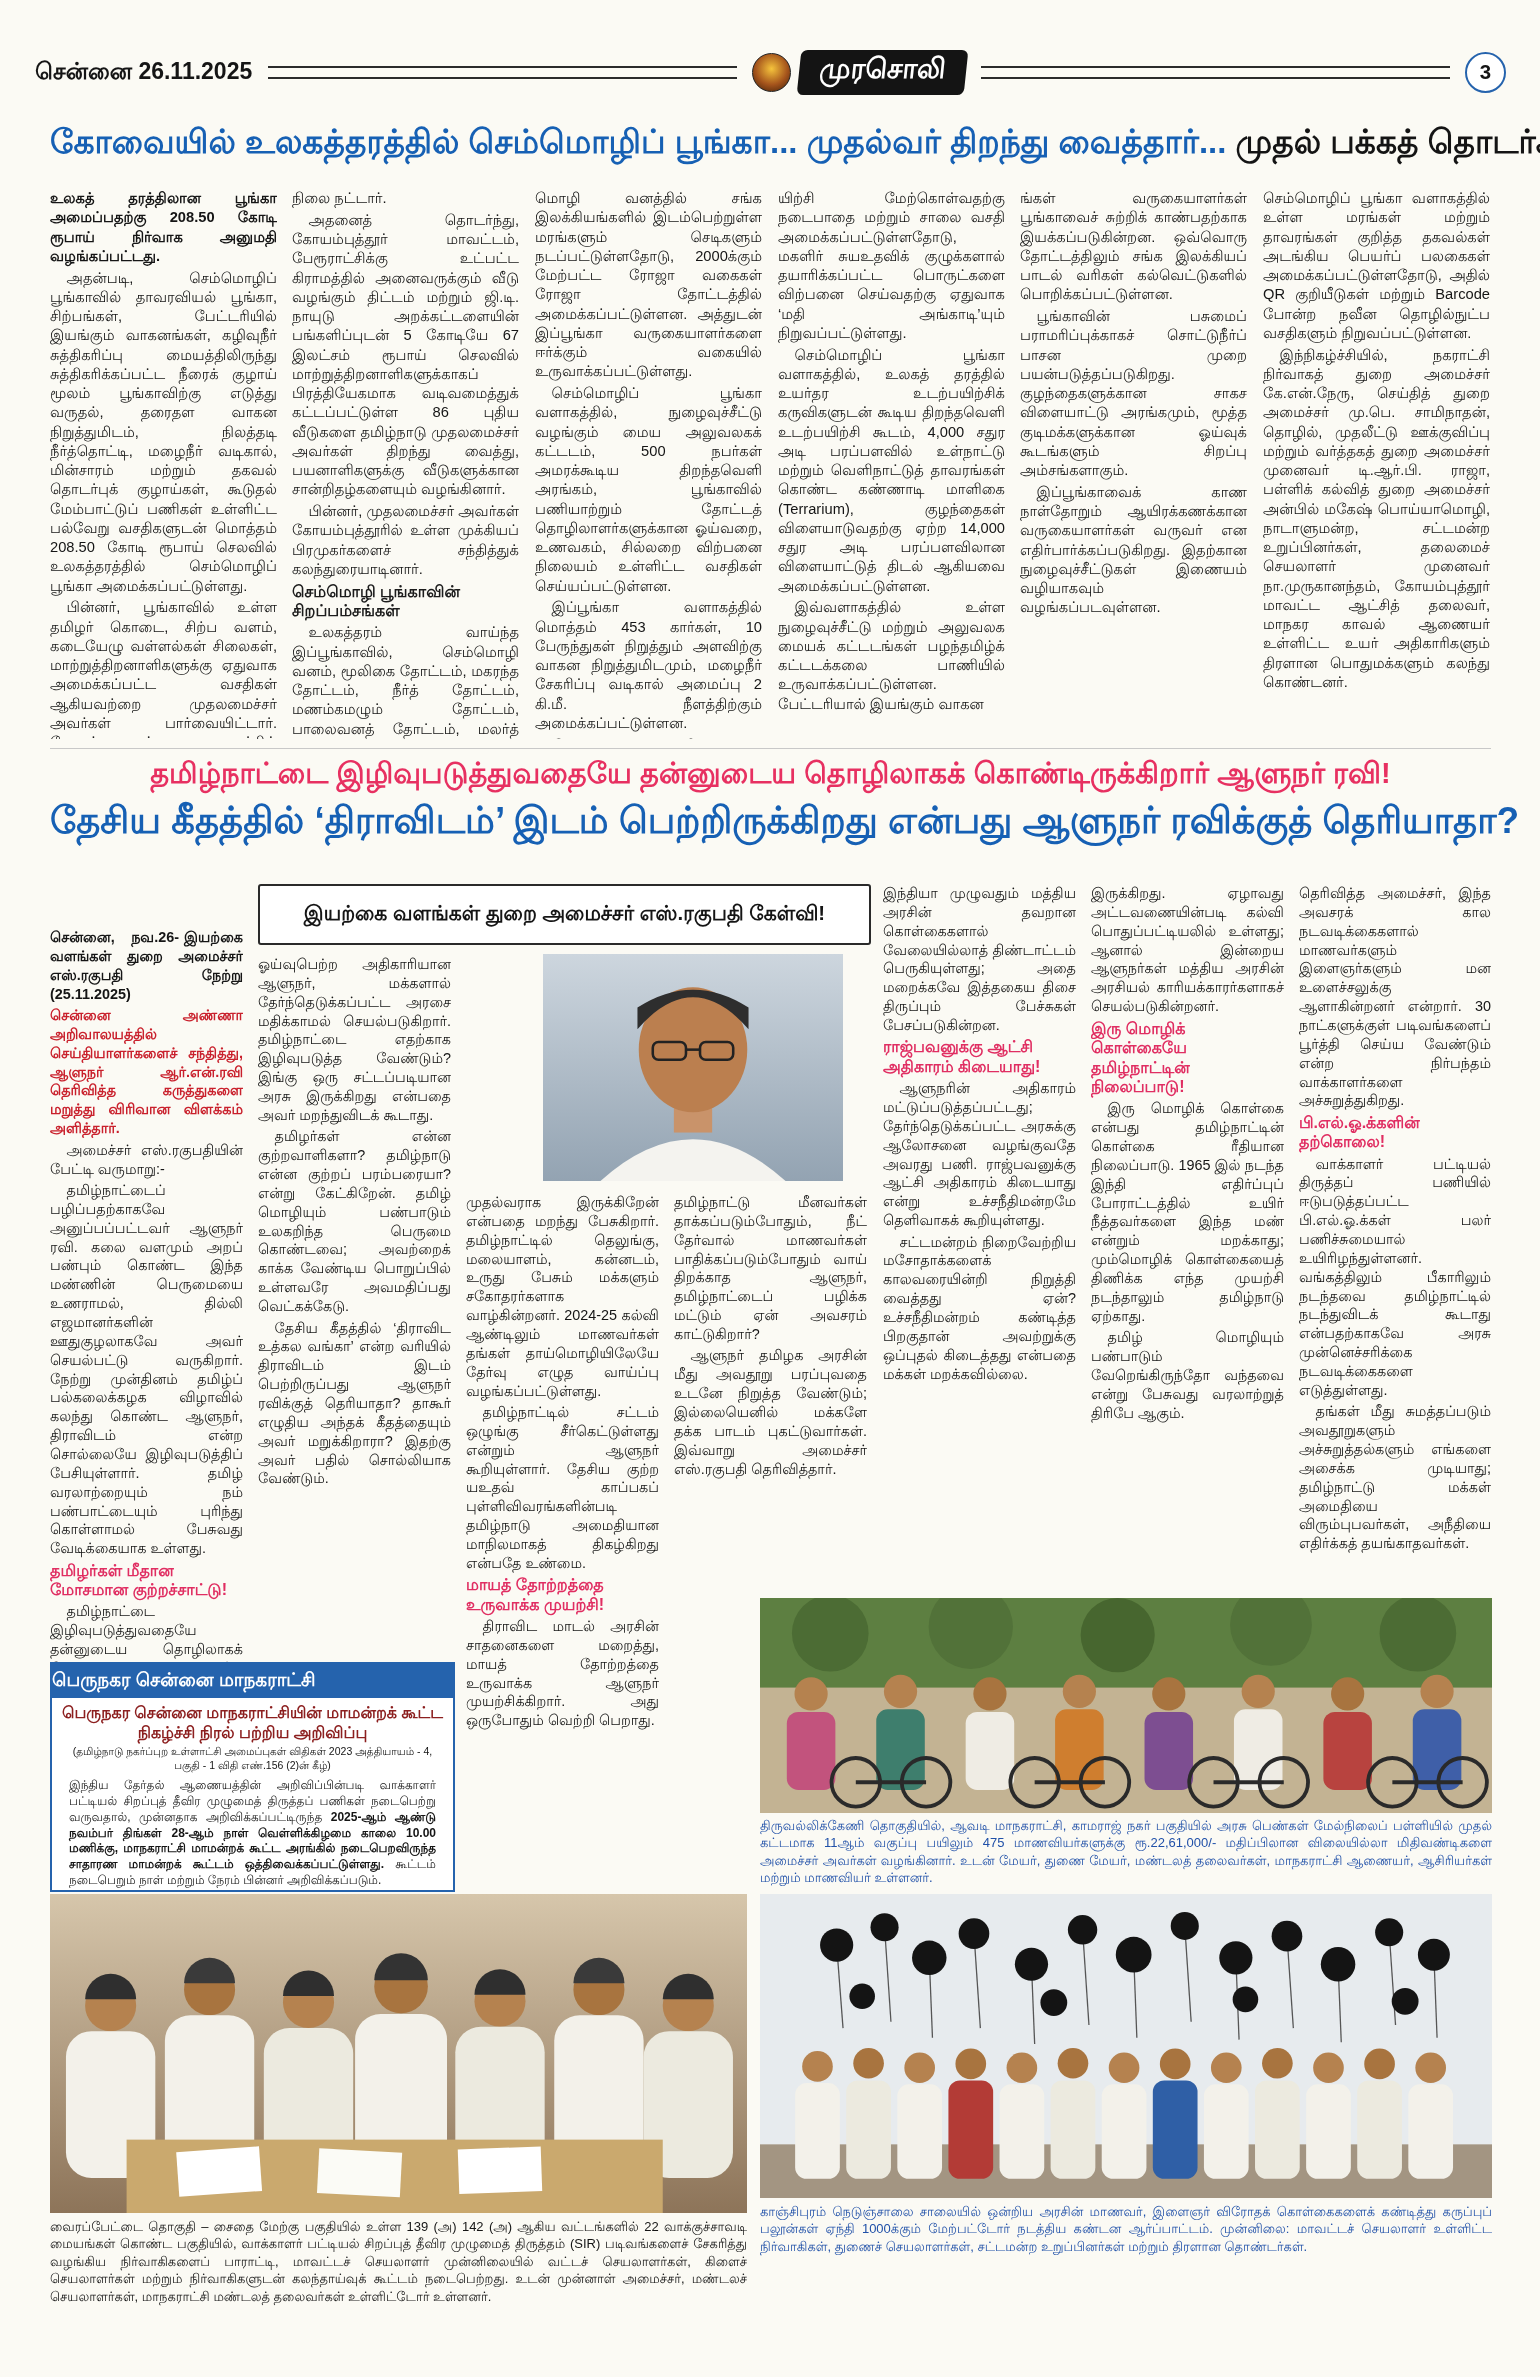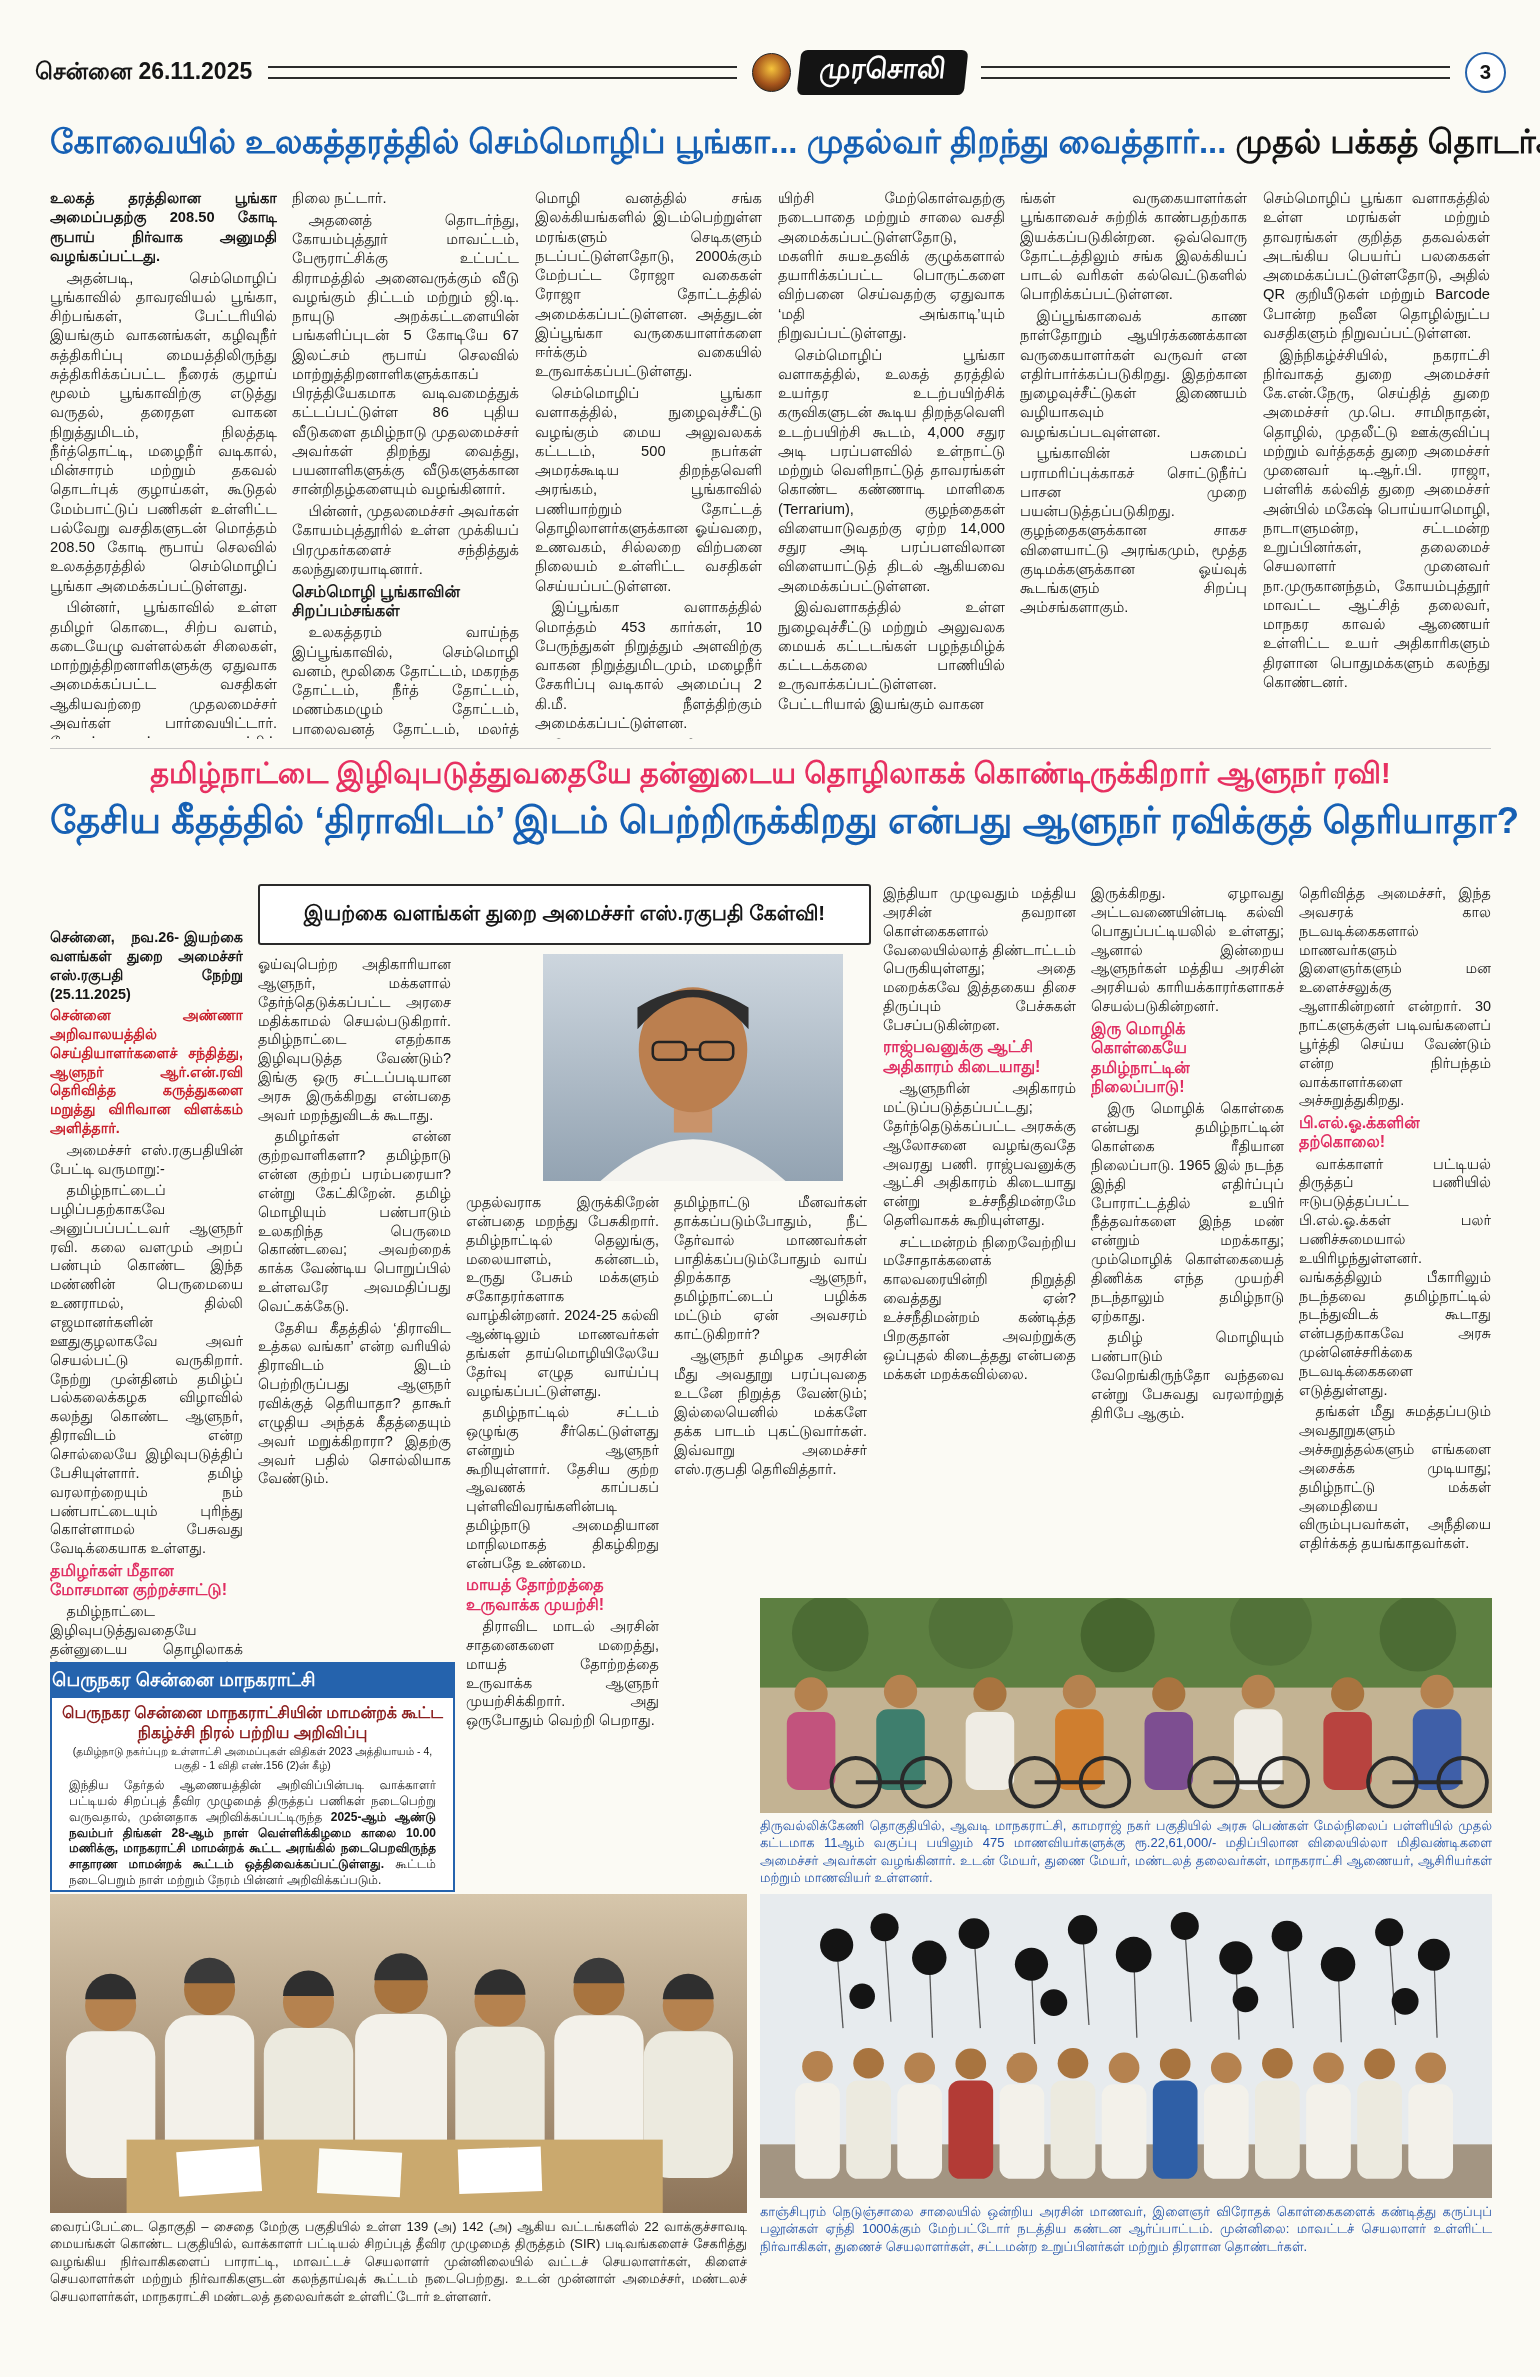--- a/index.html
+++ b/index.html
@@ -100,22 +100,22 @@
     <p>இப்பூங்கா வளாகத்தில் மொத்தம் 453 கார்கள், 10 பேருந்துகள் நிறுத்தும் அளவிற்கு வாகன நிறுத்துமிடமும், மழைநீர் சேகரிப்பு வடிகால் அமைப்பு 2 கி.மீ. நீளத்திற்கும் அமைக்கப்பட்டுள்ளன.</p>
     <p>இப்பூங்கா வளாகத்தில் மக்கள் நடைப</p>
   </div>
   <div class="abs ncol" style="left:778px;top:189px;width:227px;height:550px">
     <p class="ni">யிற்சி மேற்கொள்வதற்கு நடைபாதை மற்றும் சாலை வசதி அமைக்கப்பட்டுள்ளதோடு, மகளிர் சுயஉதவிக் குழுக்களால் தயாரிக்கப்பட்ட பொருட்களை விற்பனை செய்வதற்கு ஏதுவாக ‘மதி அங்காடி’யும் நிறுவப்பட்டுள்ளது.</p>
     <p>செம்மொழிப் பூங்கா வளாகத்தில், உலகத் தரத்தில் உயர்தர உடற்பயிற்சிக் கருவிகளுடன் கூடிய திறந்தவெளி உடற்பயிற்சி கூடம், 4,000 சதுர அடி பரப்பளவில் உள்நாட்டு மற்றும் வெளிநாட்டுத் தாவரங்கள் கொண்ட கண்ணாடி மாளிகை (Terrarium), குழந்தைகள் விளையாடுவதற்கு ஏற்ற 14,000 சதுர அடி பரப்பளவிலான விளையாட்டுத் திடல் ஆகியவை அமைக்கப்பட்டுள்ளன.</p>
     <p>இவ்வளாகத்தில் உள்ள நுழைவுச்சீட்டு மற்றும் அலுவலக மையக் கட்டடங்கள் பழந்தமிழ்க் கட்டடக்கலை பாணியில் உருவாக்கப்பட்டுள்ளன. பேட்டரியால் இயங்கும் வாகன</p>
   </div>
   <div class="abs ncol" style="left:1020px;top:189px;width:227px;height:550px">
     <p class="ni">ங்கள் வருகையாளர்கள் பூங்காவைச் சுற்றிக் காண்பதற்காக இயக்கப்படுகின்றன. ஒவ்வொரு தோட்டத்திலும் சங்க இலக்கியப் பாடல் வரிகள் கல்வெட்டுகளில் பொறிக்கப்பட்டுள்ளன.</p>
+    <p>பூங்காவின் பசுமைப் பராமரிப்புக்காகச் சொட்டுநீர்ப் பாசன முறை பயன்படுத்தப்படுகிறது. குழந்தைகளுக்கான சாகச விளையாட்டு அரங்கமும், மூத்த குடிமக்களுக்கான ஓய்வுக் கூடங்களும் சிறப்பு அம்சங்களாகும்.</p>
     <p>இப்பூங்காவைக் காண நாள்தோறும் ஆயிரக்கணக்கான வருகையாளர்கள் வருவர் என எதிர்பார்க்கப்படுகிறது. இதற்கான நுழைவுச்சீட்டுகள் இணையம் வழியாகவும் வழங்கப்படவுள்ளன.</p>
-    <p>பூங்காவின் பசுமைப் பராமரிப்புக்காகச் சொட்டுநீர்ப் பாசன முறை பயன்படுத்தப்படுகிறது. குழந்தைகளுக்கான சாகச விளையாட்டு அரங்கமும், மூத்த குடிமக்களுக்கான ஓய்வுக் கூடங்களும் சிறப்பு அம்சங்களாகும்.</p>
   </div>
   <div class="abs ncol" style="left:1263px;top:189px;width:227px;height:550px">
     <p class="ni">செம்மொழிப் பூங்கா வளாகத்தில் உள்ள மரங்கள் மற்றும் தாவரங்கள் குறித்த தகவல்கள் அடங்கிய பெயர்ப் பலகைகள் அமைக்கப்பட்டுள்ளதோடு, அதில் QR குறியீடுகள் மற்றும் Barcode போன்ற நவீன தொழில்நுட்ப வசதிகளும் நிறுவப்பட்டுள்ளன.</p>
     <p>இந்நிகழ்ச்சியில், நகராட்சி நிர்வாகத் துறை அமைச்சர் கே.என்.நேரு, செய்தித் துறை அமைச்சர் மு.பெ. சாமிநாதன், தொழில், முதலீட்டு ஊக்குவிப்பு மற்றும் வர்த்தகத் துறை அமைச்சர் முனைவர் டி.ஆர்.பி. ராஜா, பள்ளிக் கல்வித் துறை அமைச்சர் அன்பில் மகேஷ் பொய்யாமொழி, நாடாளுமன்ற, சட்டமன்ற உறுப்பினர்கள், தலைமைச் செயலாளர் முனைவர் நா.முருகானந்தம், கோயம்புத்தூர் மாவட்ட ஆட்சித் தலைவர், மாநகர காவல் ஆணையர் உள்ளிட்ட உயர் அதிகாரிகளும் திரளான பொதுமக்களும் கலந்து கொண்டனர்.</p>
   </div>
 
   <div class="abs sep"></div>
 
   <div class="abs kicker">தமிழ்நாட்டை இழிவுபடுத்துவதையே தன்னுடைய தொழிலாகக் கொண்டிருக்கிறார் ஆளுநர் ரவி!</div>
   <div class="abs headline2">தேசிய கீதத்தில் ‘திராவிடம்’ இடம் பெற்றிருக்கிறது என்பது ஆளுநர் ரவிக்குத் தெரியாதா?</div>
@@ -152,21 +152,21 @@
       <ellipse cx="235" cy="150" rx="85" ry="98" fill="#bb7f4f"></ellipse>
       <path d="M148,118 Q235,18 322,118 L322,84 Q235,28 148,84 Z" fill="#2e2e2e"></path>
       <rect x="172" y="138" width="52" height="28" rx="9" fill="none" stroke="#222" stroke-width="4"></rect>
       <rect x="246" y="138" width="52" height="28" rx="9" fill="none" stroke="#222" stroke-width="4"></rect>
       <line x1="224" y1="150" x2="246" y2="150" stroke="#222" stroke-width="4"></line>
     </svg>
   </div>
 
   <div class="abs ncol gcol" style="left:466px;top:1193px;width:193px;height:691px">
     <p class="ni">முதல்வராக இருக்கிறேன் என்பதை மறந்து பேசுகிறார். தமிழ்நாட்டில் தெலுங்கு, மலையாளம், கன்னடம், உருது பேசும் மக்களும் சகோதரர்களாக வாழ்கின்றனர். 2024-25 கல்வி ஆண்டிலும் மாணவர்கள் தங்கள் தாய்மொழியிலேயே தேர்வு எழுத வாய்ப்பு வழங்கப்பட்டுள்ளது.</p>
-    <p>தமிழ்நாட்டில் சட்டம் ஒழுங்கு சீர்கெட்டுள்ளது என்றும் ஆளுநர் கூறியுள்ளார். தேசிய குற்ற ஆவணக் காப்பகப் புள்ளிவிவரங்களின்படி தமிழ்நாடு அமைதியான மாநிலமாகத் திகழ்கிறது என்பதே உண்மை.</p>
+    <p>தமிழ்நாட்டில் சட்டம் ஒழுங்கு சீர்கெட்டுள்ளது என்றும் ஆளுநர் கூறியுள்ளார். தேசிய குற்ற யஉதவ் காப்பகப் புள்ளிவிவரங்களின்படி தமிழ்நாடு அமைதியான மாநிலமாகத் திகழ்கிறது என்பதே உண்மை.</p>
     <p class="colsub">மாயத் தோற்றத்தை உருவாக்க முயற்சி!</p>
     <p>திராவிட மாடல் அரசின் சாதனைகளை மறைத்து, மாயத் தோற்றத்தை உருவாக்க ஆளுநர் முயற்சிக்கிறார். அது ஒருபோதும் வெற்றி பெறாது.</p>
   </div>
 
   <div class="abs ncol gcol" style="left:674px;top:1193px;width:193px;height:397px">
     <p class="ni">தமிழ்நாட்டு மீனவர்கள் தாக்கப்படும்போதும், நீட் தேர்வால் மாணவர்கள் பாதிக்கப்படும்போதும் வாய் திறக்காத ஆளுநர், தமிழ்நாட்டைப் பழிக்க மட்டும் ஏன் அவசரம் காட்டுகிறார்?</p>
     <p>ஆளுநர் தமிழக அரசின் மீது அவதூறு பரப்புவதை உடனே நிறுத்த வேண்டும்; இல்லையெனில் மக்களே தக்க பாடம் புகட்டுவார்கள். இவ்வாறு அமைச்சர் எஸ்.ரகுபதி தெரிவித்தார்.</p>
   </div>
 
   <div class="abs ncol gcol" style="left:883px;top:884px;width:193px;height:704px">

